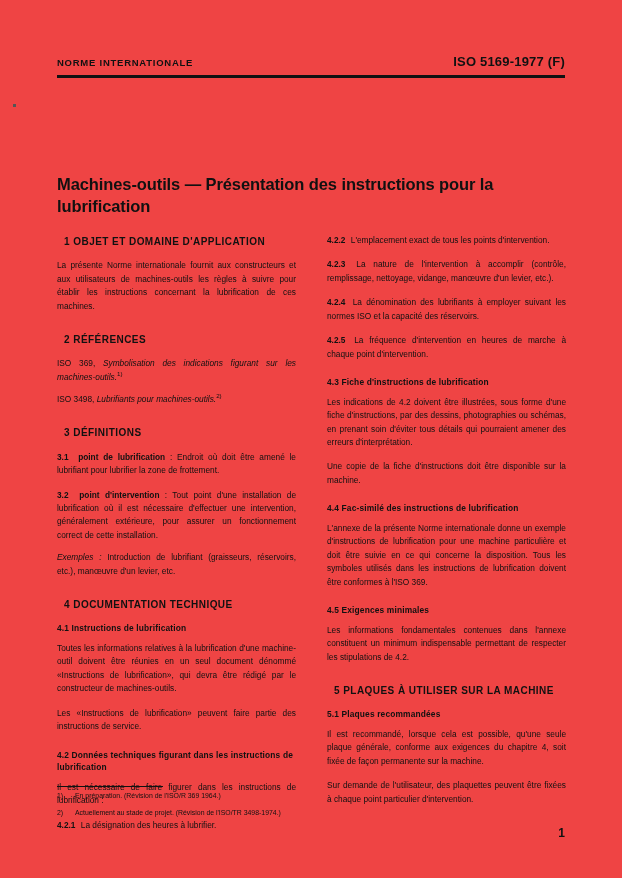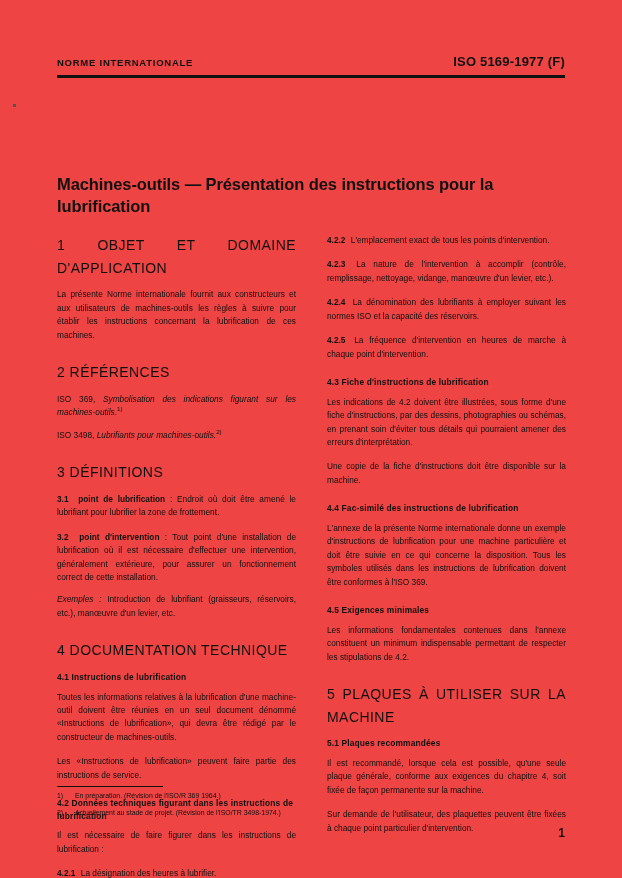--- a/index.html
+++ b/index.html
@@ -79,23 +79,23 @@
     top: 234px;
     width: 239px;
     font-size: 8.3px;
     line-height: 1.62;
     text-align: justify;
   }
   .col-left  { left: 57px; }
   .col-right { left: 327px; }
 
   h2.sec {
-    font-size: 14px;
-    font-weight: normal;
-    margin: 0 0 9px 0;
+    font-size: 10px;
+    font-weight: bold;
+    margin: 0 0 9px 7px;
     letter-spacing: 0.45px;
     text-transform: none;
   }
   h3.subsec {
     font-size: 8.4px;
     font-weight: bold;
     margin: 0 0 7px 0;
     letter-spacing: 0.15px;
     line-height: 1.5;
     text-align: left;

